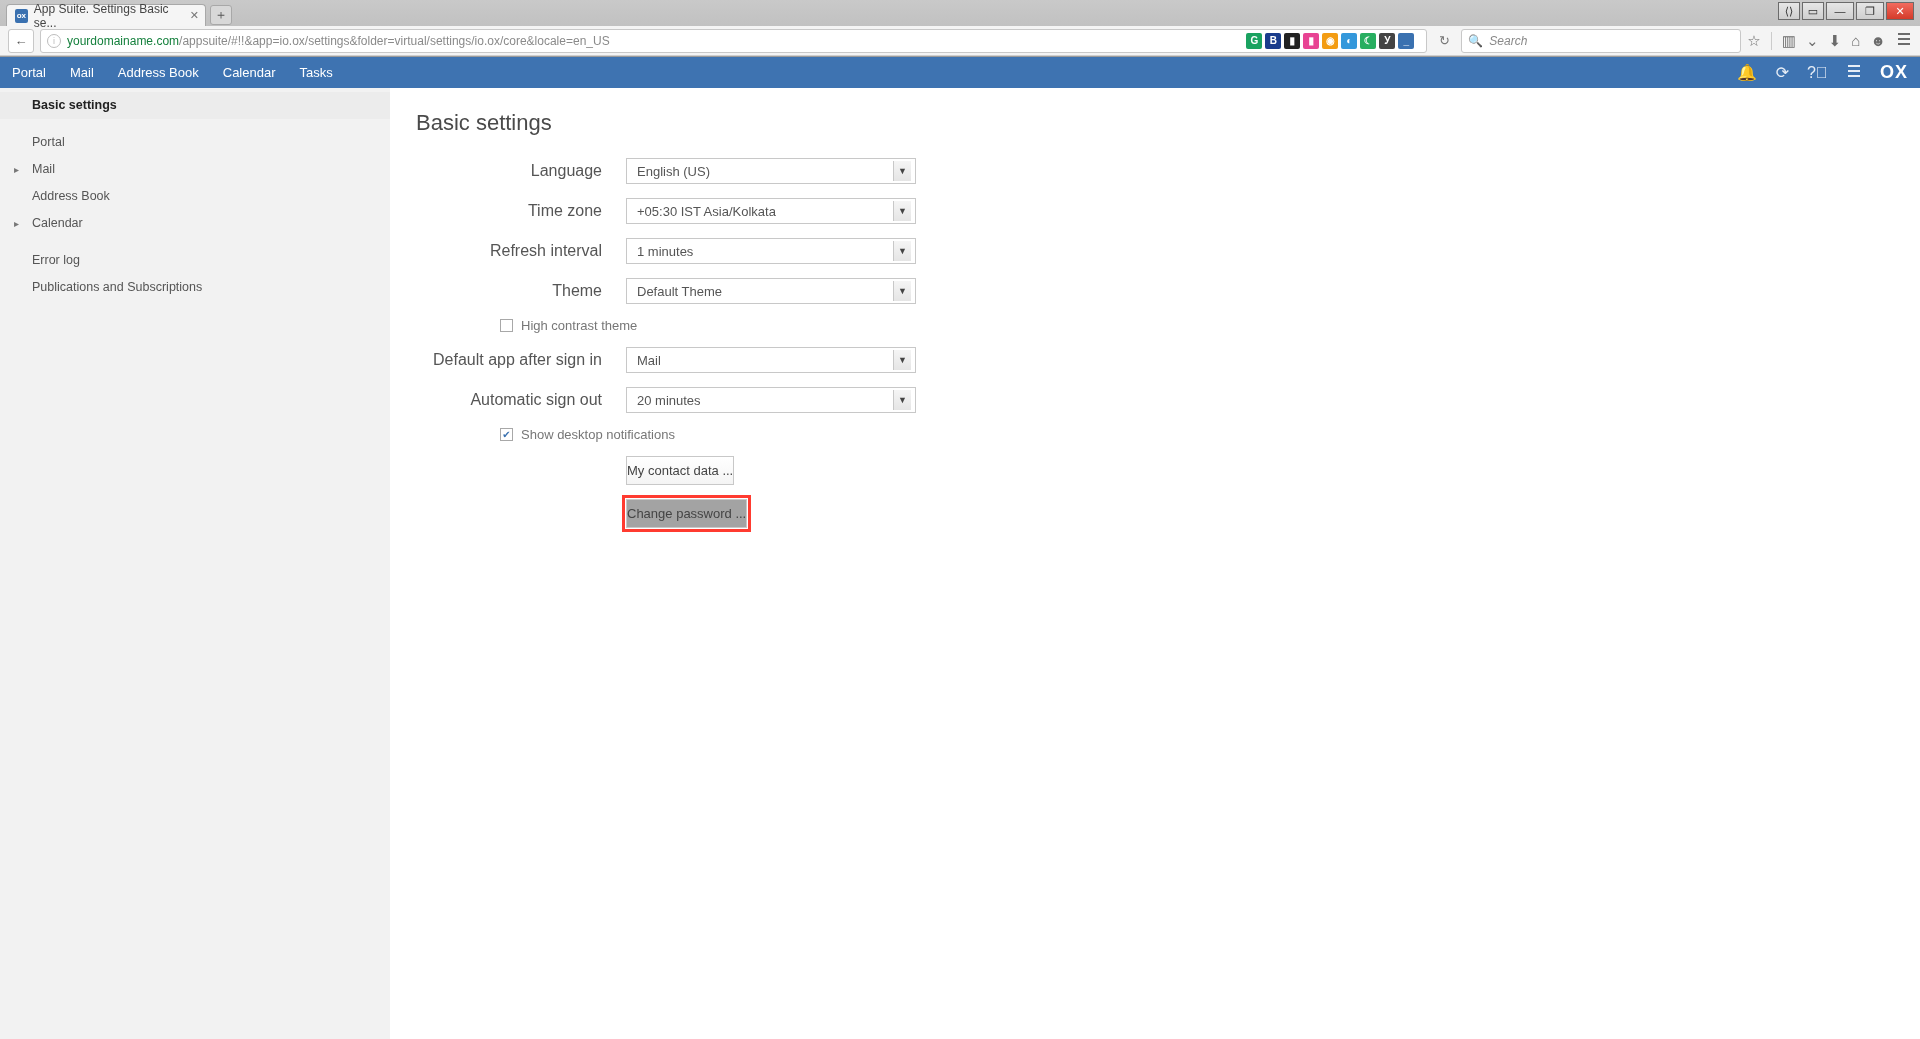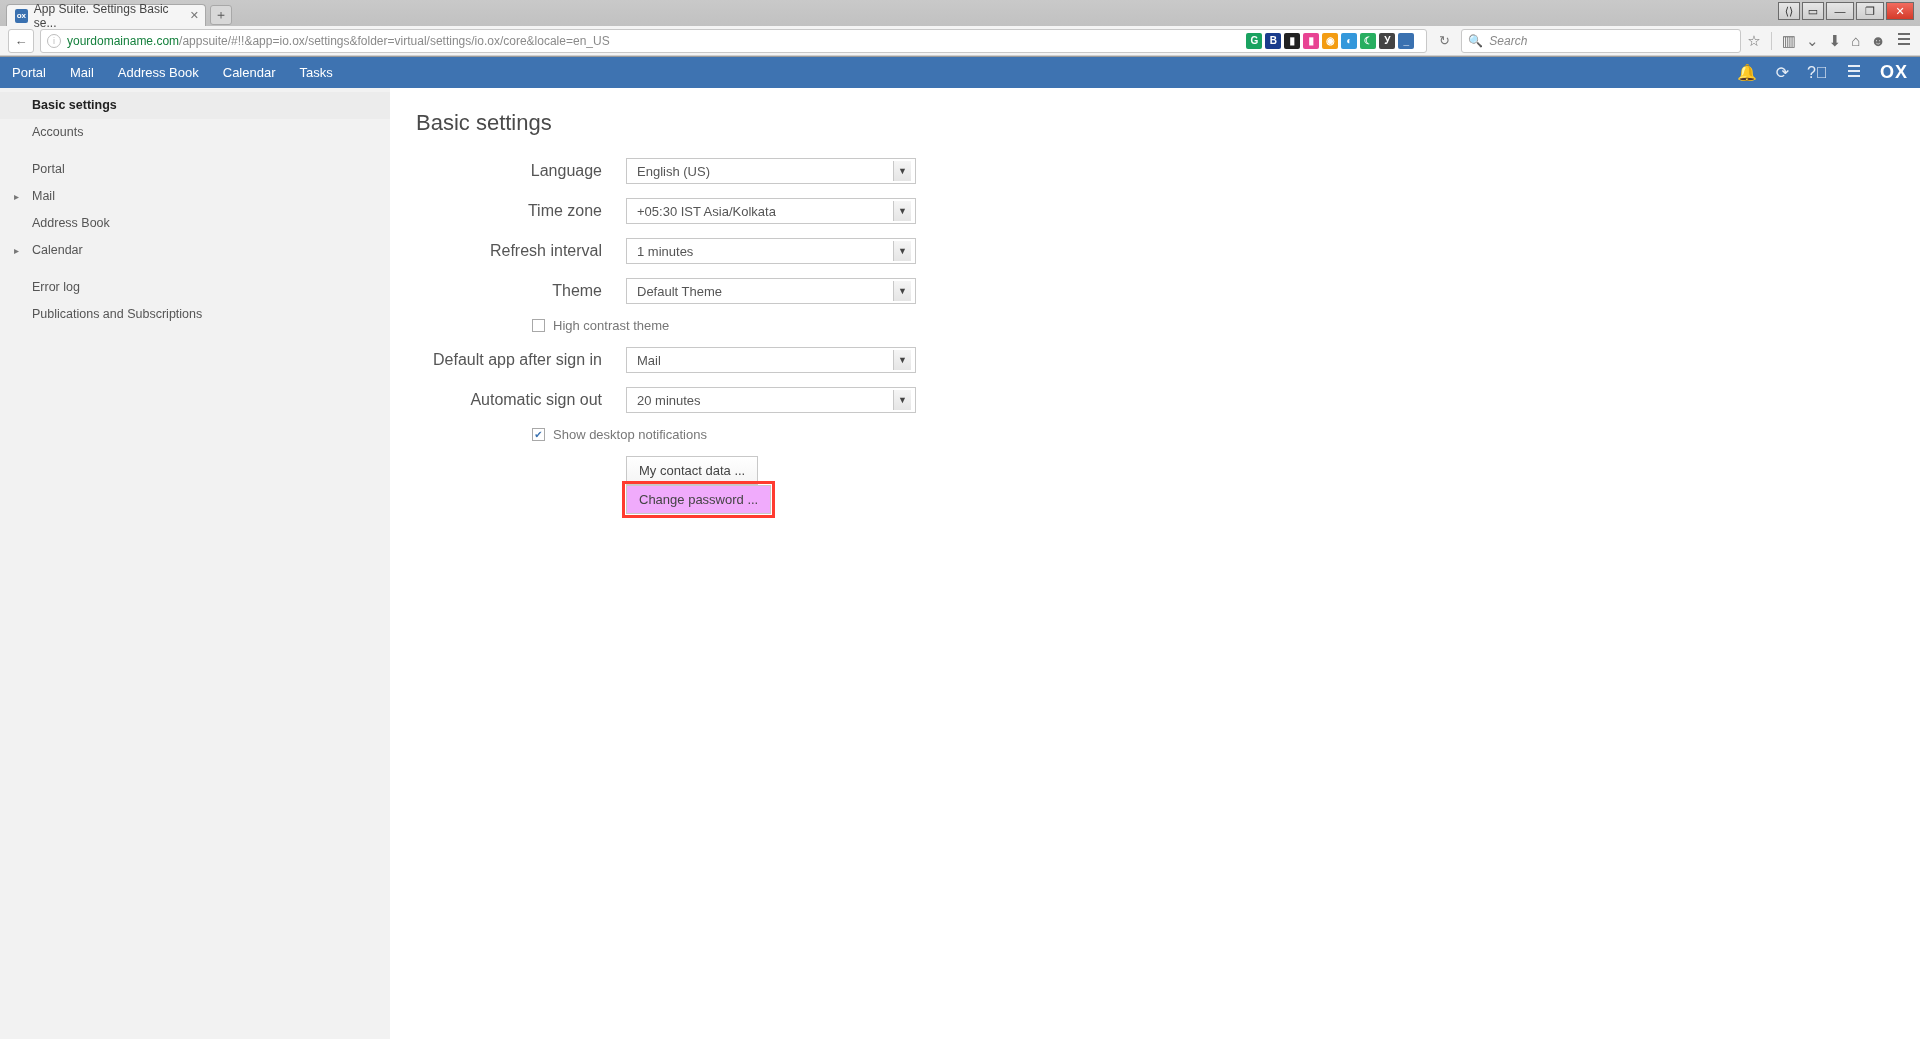--- a/index.html
+++ b/index.html
@@ -64,27 +64,27 @@
   .content h1 { font-size:22px; font-weight:400; color:#4a4a4a; margin-bottom:22px; }
 
   .form-row { display:flex; align-items:center; margin-bottom:14px; }
   .form-label { width:210px; text-align:right; padding-right:24px; color:#555; font-size:16px; }
   .select { width:290px; height:26px; border:1px solid #c8c8c8; background:#fff; display:flex;
             align-items:center; justify-content:space-between; padding:0 4px 0 10px; font-size:13px;
             color:#555; cursor:pointer; }
   .select .dd { width:18px; height:20px; background:linear-gradient(#f5f5f5,#e5e5e5);
                 border-left:1px solid #c8c8c8; display:flex; align-items:center; justify-content:center;
                 font-size:9px; color:#444; }
-  .chk-row { display:flex; align-items:center; margin-left:116px; margin-bottom:14px; color:#777; }
+  .chk-row { display:flex; align-items:center; margin-left:84px; margin-bottom:14px; color:#777; }
   .chk { width:13px; height:13px; border:1px solid #a8a8a8; margin-right:8px; display:inline-flex;
          align-items:center; justify-content:center; font-size:10px; color:#3a71b0; background:#fff; }
   .chk.checked::after { content:"✔"; }
   .btn { display:inline-block; border:1px solid #c8c8c8; background:linear-gradient(#fff,#f4f4f4);
-         padding:6px 12px; font-size:13px; color:#444; cursor:pointer; margin-left:210px; }
-  .btn.highlighted { outline:3px solid #ff3b30; outline-offset:1px; background:#f0abfc;text-align:right; }
+         padding:6px 0; font-size:13px; color:#444; cursor:pointer; margin-left:210px; margin-bottom:14px; }
+  .btn.highlighted { outline:3px solid #ff3b30; outline-offset:1px; background:#a3a3a3;text-align:right; }
 
   svg.hamburger { width:16px; height:16px; }
 </style>
 </head>
 <body>
 
 <div class="browser-chrome">
   <div class="tab-strip">
     <div class="tab">
       <span class="favicon">ox</span>
@@ -158,21 +158,20 @@
           <path d="M2 3h12M2 8h12M2 13h12" stroke="#e6edf6" stroke-width="2"></path>
         </svg>
     </span>
     <span class="ox-logo">OX</span>
   </div>
 </div>
 
 <div class="main">
   <div class="sidebar" id="sidebar">
       <div class="sb-item bold">Basic settings</div>
-      <div class="sb-item">Accounts</div>
       <div class="sb-gap"></div>
       <div class="sb-item">Portal</div>
       <div class="sb-item has-caret">Mail</div>
       <div class="sb-item">Address Book</div>
       <div class="sb-item has-caret">Calendar</div>
       <div class="sb-gap"></div>
       <div class="sb-item">Error log</div>
       <div class="sb-item">Publications and Subscriptions</div>
     </div>
 

